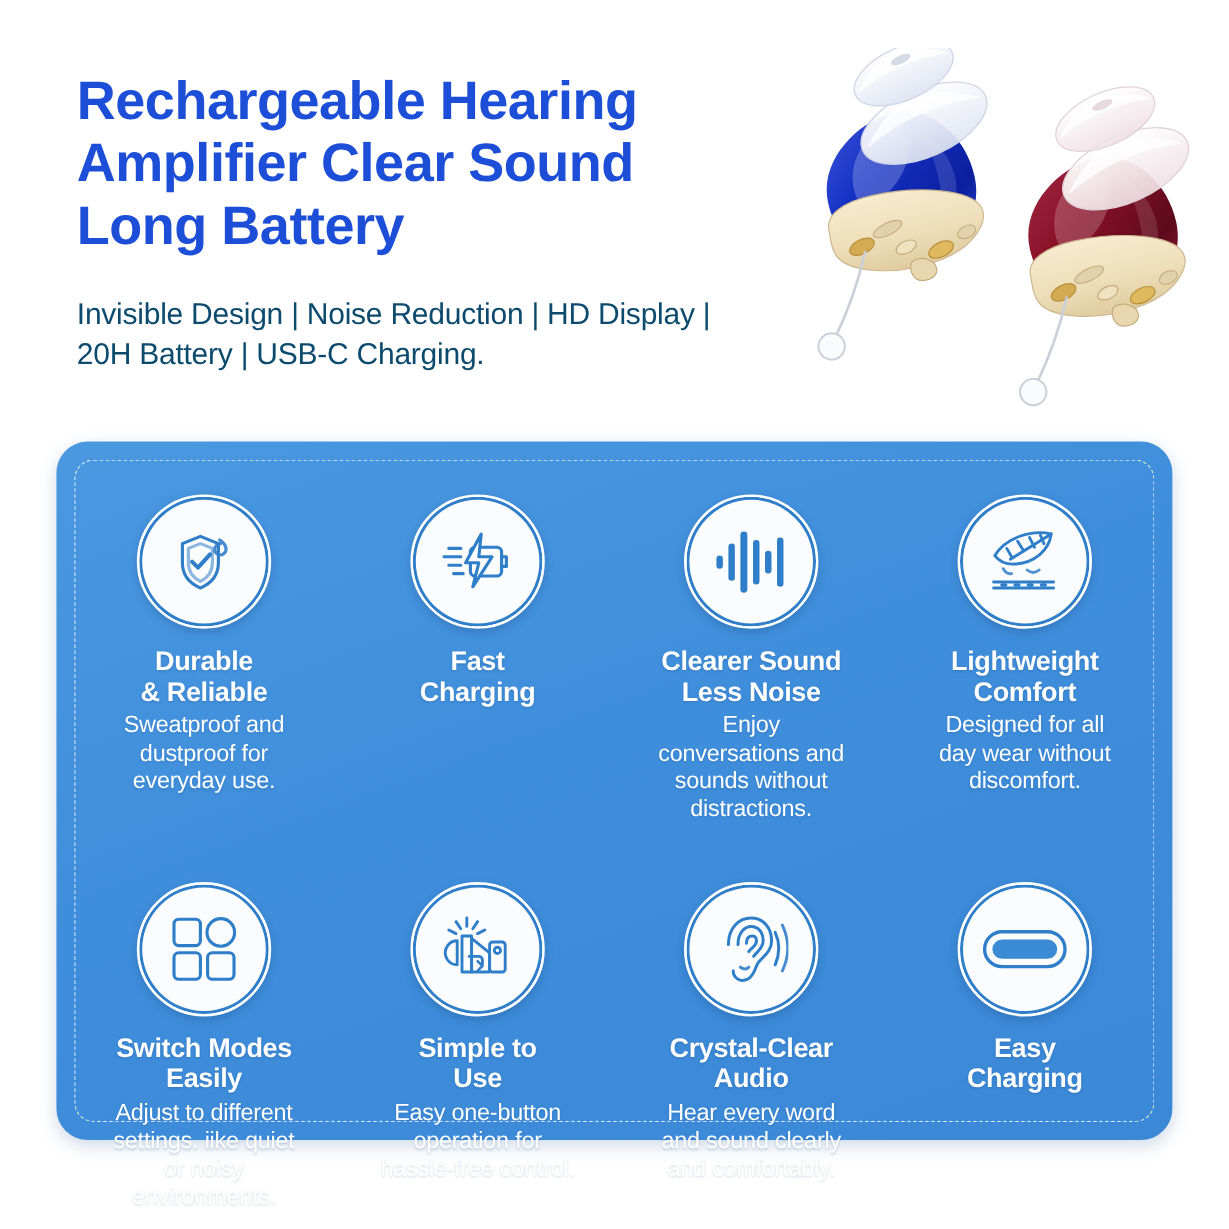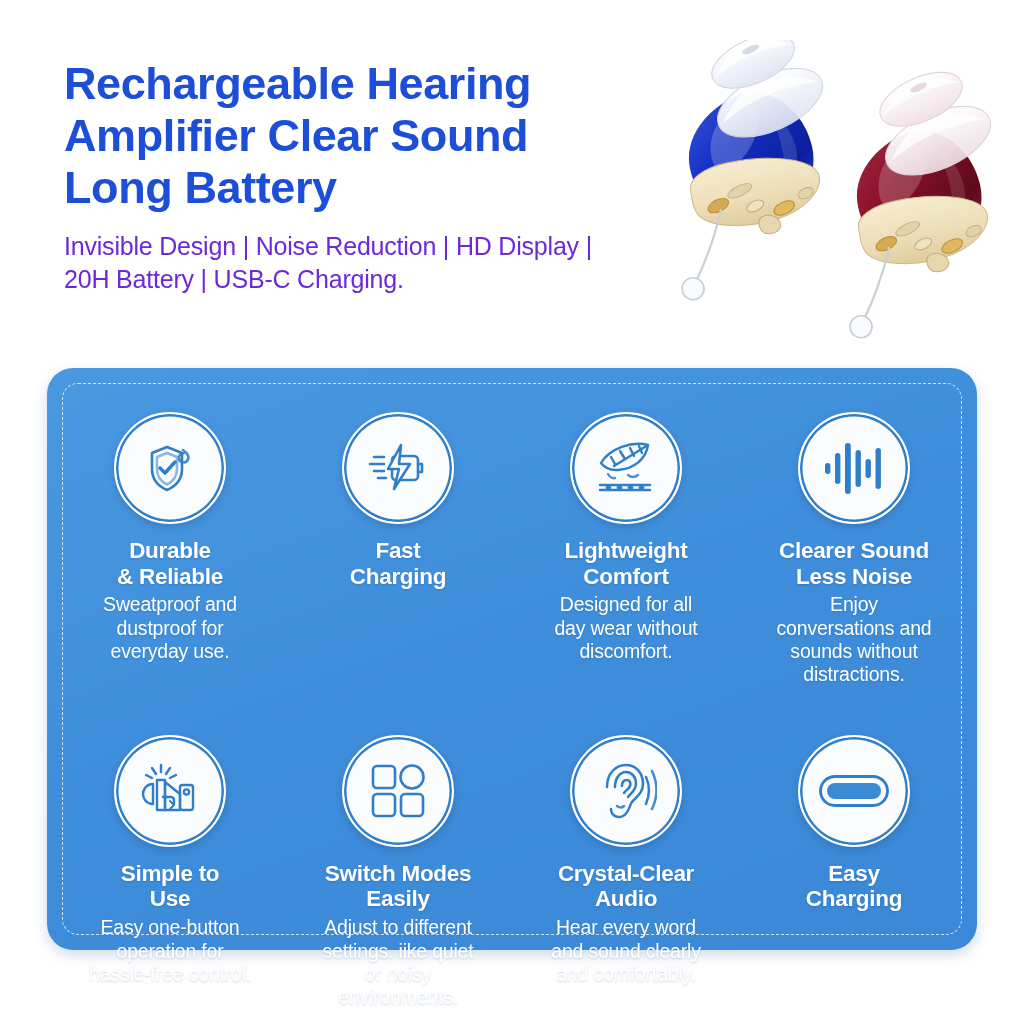--- a/index.html
+++ b/index.html
@@ -33,22 +33,22 @@
 
   .headline {
     color: #1d4ed8;
     font-size: 45px;
     font-weight: bold;
     line-height: 1.16;
     letter-spacing: -0.4px;
   }
 
   .subhead {
-    margin-top: 15px;
-    color: #6d28d9;
+    margin-top: 31px;
+    color: #0c4a6e;
     font-size: 25px;
     font-weight: 400;
     line-height: 1.34;
     letter-spacing: -0.2px;
   }
 
   
   .product-photo {
     position: absolute;
     left: 615px;
@@ -254,77 +254,77 @@
           <path d="M52,27 h4 v8 h-4"></path>
           <path d="M35,8 L22,32 h11 L28,52 L44,27 H33 Z" fill="#ffffff"></path>
           <path d="M8,20 h10 M4,27 h14 M8,34 h10 M12,41 h8"></path>
         </svg>
       </div>
       <div class="card-title">Fast<br>Charging</div>
     </div>
 
     <div class="card">
       <div class="icon-circle">
+        <svg width="64" height="58" viewBox="0 0 64 58" fill="#2f7ec9">
+          <rect x="3" y="24" width="5.4" height="11" rx="2.7"></rect>
+          <rect x="13" y="14" width="5.4" height="31" rx="2.7"></rect>
+          <rect x="23" y="4" width="5.8" height="51" rx="2.9"></rect>
+          <rect x="33.5" y="11" width="5.4" height="37" rx="2.7"></rect>
+          <rect x="43.5" y="20" width="5.4" height="19" rx="2.7"></rect>
+          <rect x="53.5" y="9" width="5.4" height="41" rx="2.7"></rect>
+        </svg>
+      </div>
+      <div class="card-title">Clearer Sound<br>Less Noise</div>
+      <div class="card-desc">Enjoy conversations and sounds without distractions.</div>
+    </div>
+
+    <div class="card">
+      <div class="icon-circle">
         <svg width="64" height="58" viewBox="0 0 64 58" fill="none" stroke="#2f7ec9" stroke-width="2.4" stroke-linecap="round" stroke-linejoin="round">
           <path d="M7,24 C16,9 38,2 54,6 C52,20 40,30 24,31 C16,31.5 10,28 7,24 Z"></path>
           <path d="M54,6 L20,27"></path>
           <path d="M26,12 l5,8 M36,9 l4,8 M45,7 l3,7 M17,18 l4,7"></path>
           <path d="M14,35 q3,5 7,4" opacity="0.85"></path>
           <path d="M34,36 q5,4 10,0" opacity="0.85"></path>
           <path d="M6,46 h50 M6,51 h50"></path>
           <path d="M13,48.5 h3 M24,48.5 h3 M35,48.5 h3 M46,48.5 h3" stroke-width="3"></path>
         </svg>
       </div>
       <div class="card-title">Lightweight<br>Comfort</div>
       <div class="card-desc">Designed for all day wear without discomfort.</div>
     </div>
 
     <div class="card">
       <div class="icon-circle">
-        <svg width="64" height="58" viewBox="0 0 64 58" fill="#2f7ec9">
-          <rect x="3" y="24" width="5.4" height="11" rx="2.7"></rect>
-          <rect x="13" y="14" width="5.4" height="31" rx="2.7"></rect>
-          <rect x="23" y="4" width="5.8" height="51" rx="2.9"></rect>
-          <rect x="33.5" y="11" width="5.4" height="37" rx="2.7"></rect>
-          <rect x="43.5" y="20" width="5.4" height="19" rx="2.7"></rect>
-          <rect x="53.5" y="9" width="5.4" height="41" rx="2.7"></rect>
-        </svg>
-      </div>
-      <div class="card-title">Clearer Sound<br>Less Noise</div>
-      <div class="card-desc">Enjoy conversations and sounds without distractions.</div>
+        <svg width="58" height="58" viewBox="0 0 58 58" fill="none" stroke="#2f7ec9" stroke-width="2.6">
+          <rect x="4" y="4" width="22" height="22" rx="4"></rect>
+          <circle cx="43" cy="15" r="11.5"></circle>
+          <rect x="4" y="32" width="22" height="22" rx="4"></rect>
+          <rect x="32" y="32" width="22" height="22" rx="4"></rect>
+        </svg>
+      </div>
+      <div class="card-title">Switch Modes<br>Easily</div>
+      <div class="card-desc">Adjust to different settings. iike quiet or noisy environments.</div>
     </div>
 
     <div class="card">
       <div class="icon-circle">
         <svg width="62" height="60" viewBox="0 0 62 60" fill="none" stroke="#2f7ec9" stroke-width="2.4" stroke-linecap="round" stroke-linejoin="round">
           <path d="M22,4 v7 M13,7 l4,6 M31,7 l-4,6 M7,14 l6,3 M37,14 l-6,3"></path>
           <path d="M18,19 h8 v30 h-8 Z"></path>
           <path d="M26,21 L41,33 v16 H26 Z"></path>
           <rect x="41" y="24" width="13" height="25" rx="2.5"></rect>
           <circle cx="47.5" cy="31" r="2.6"></circle>
           <path d="M6,27 q-4,6 0,12 q3,4 8,4 v-20 q-5,0 -8,4 Z"></path>
           <path d="M24,36 h8 a3,3 0 0 1 3,3 v4"></path>
           <path d="M31,40 l4,4 l-4,4" stroke-width="2.1"></path>
         </svg>
       </div>
       <div class="card-title">Simple to<br>Use</div>
       <div class="card-desc">Easy one-button operation for hassle-free control.</div>
-    </div>
-
-    <div class="card">
-      <div class="icon-circle">
-        <svg width="58" height="58" viewBox="0 0 58 58" fill="none" stroke="#2f7ec9" stroke-width="2.6">
-          <rect x="4" y="4" width="22" height="22" rx="4"></rect>
-          <circle cx="43" cy="15" r="11.5"></circle>
-          <rect x="4" y="32" width="22" height="22" rx="4"></rect>
-          <rect x="32" y="32" width="22" height="22" rx="4"></rect>
-        </svg>
-      </div>
-      <div class="card-title">Switch Modes<br>Easily</div>
-      <div class="card-desc">Adjust to different settings. iike quiet or noisy environments.</div>
     </div>
 
     <div class="card">
       <div class="icon-circle">
         <svg width="62" height="60" viewBox="0 0 62 60" fill="none" stroke="#2f7ec9" stroke-width="2.5" stroke-linecap="round" stroke-linejoin="round">
           <path d="M12,26 C12,12 21,4 31,4 C41,4 48,12 48,23
                    C48,32 41,36 37,41 C34,45 34,52 28,55
                    C22,58 16,54 16,48"></path>
           <path d="M20,26 C20,17 25,11 31,11 C37,11 41,16 41,23
                    C41,29 36,32 33,36"></path>

